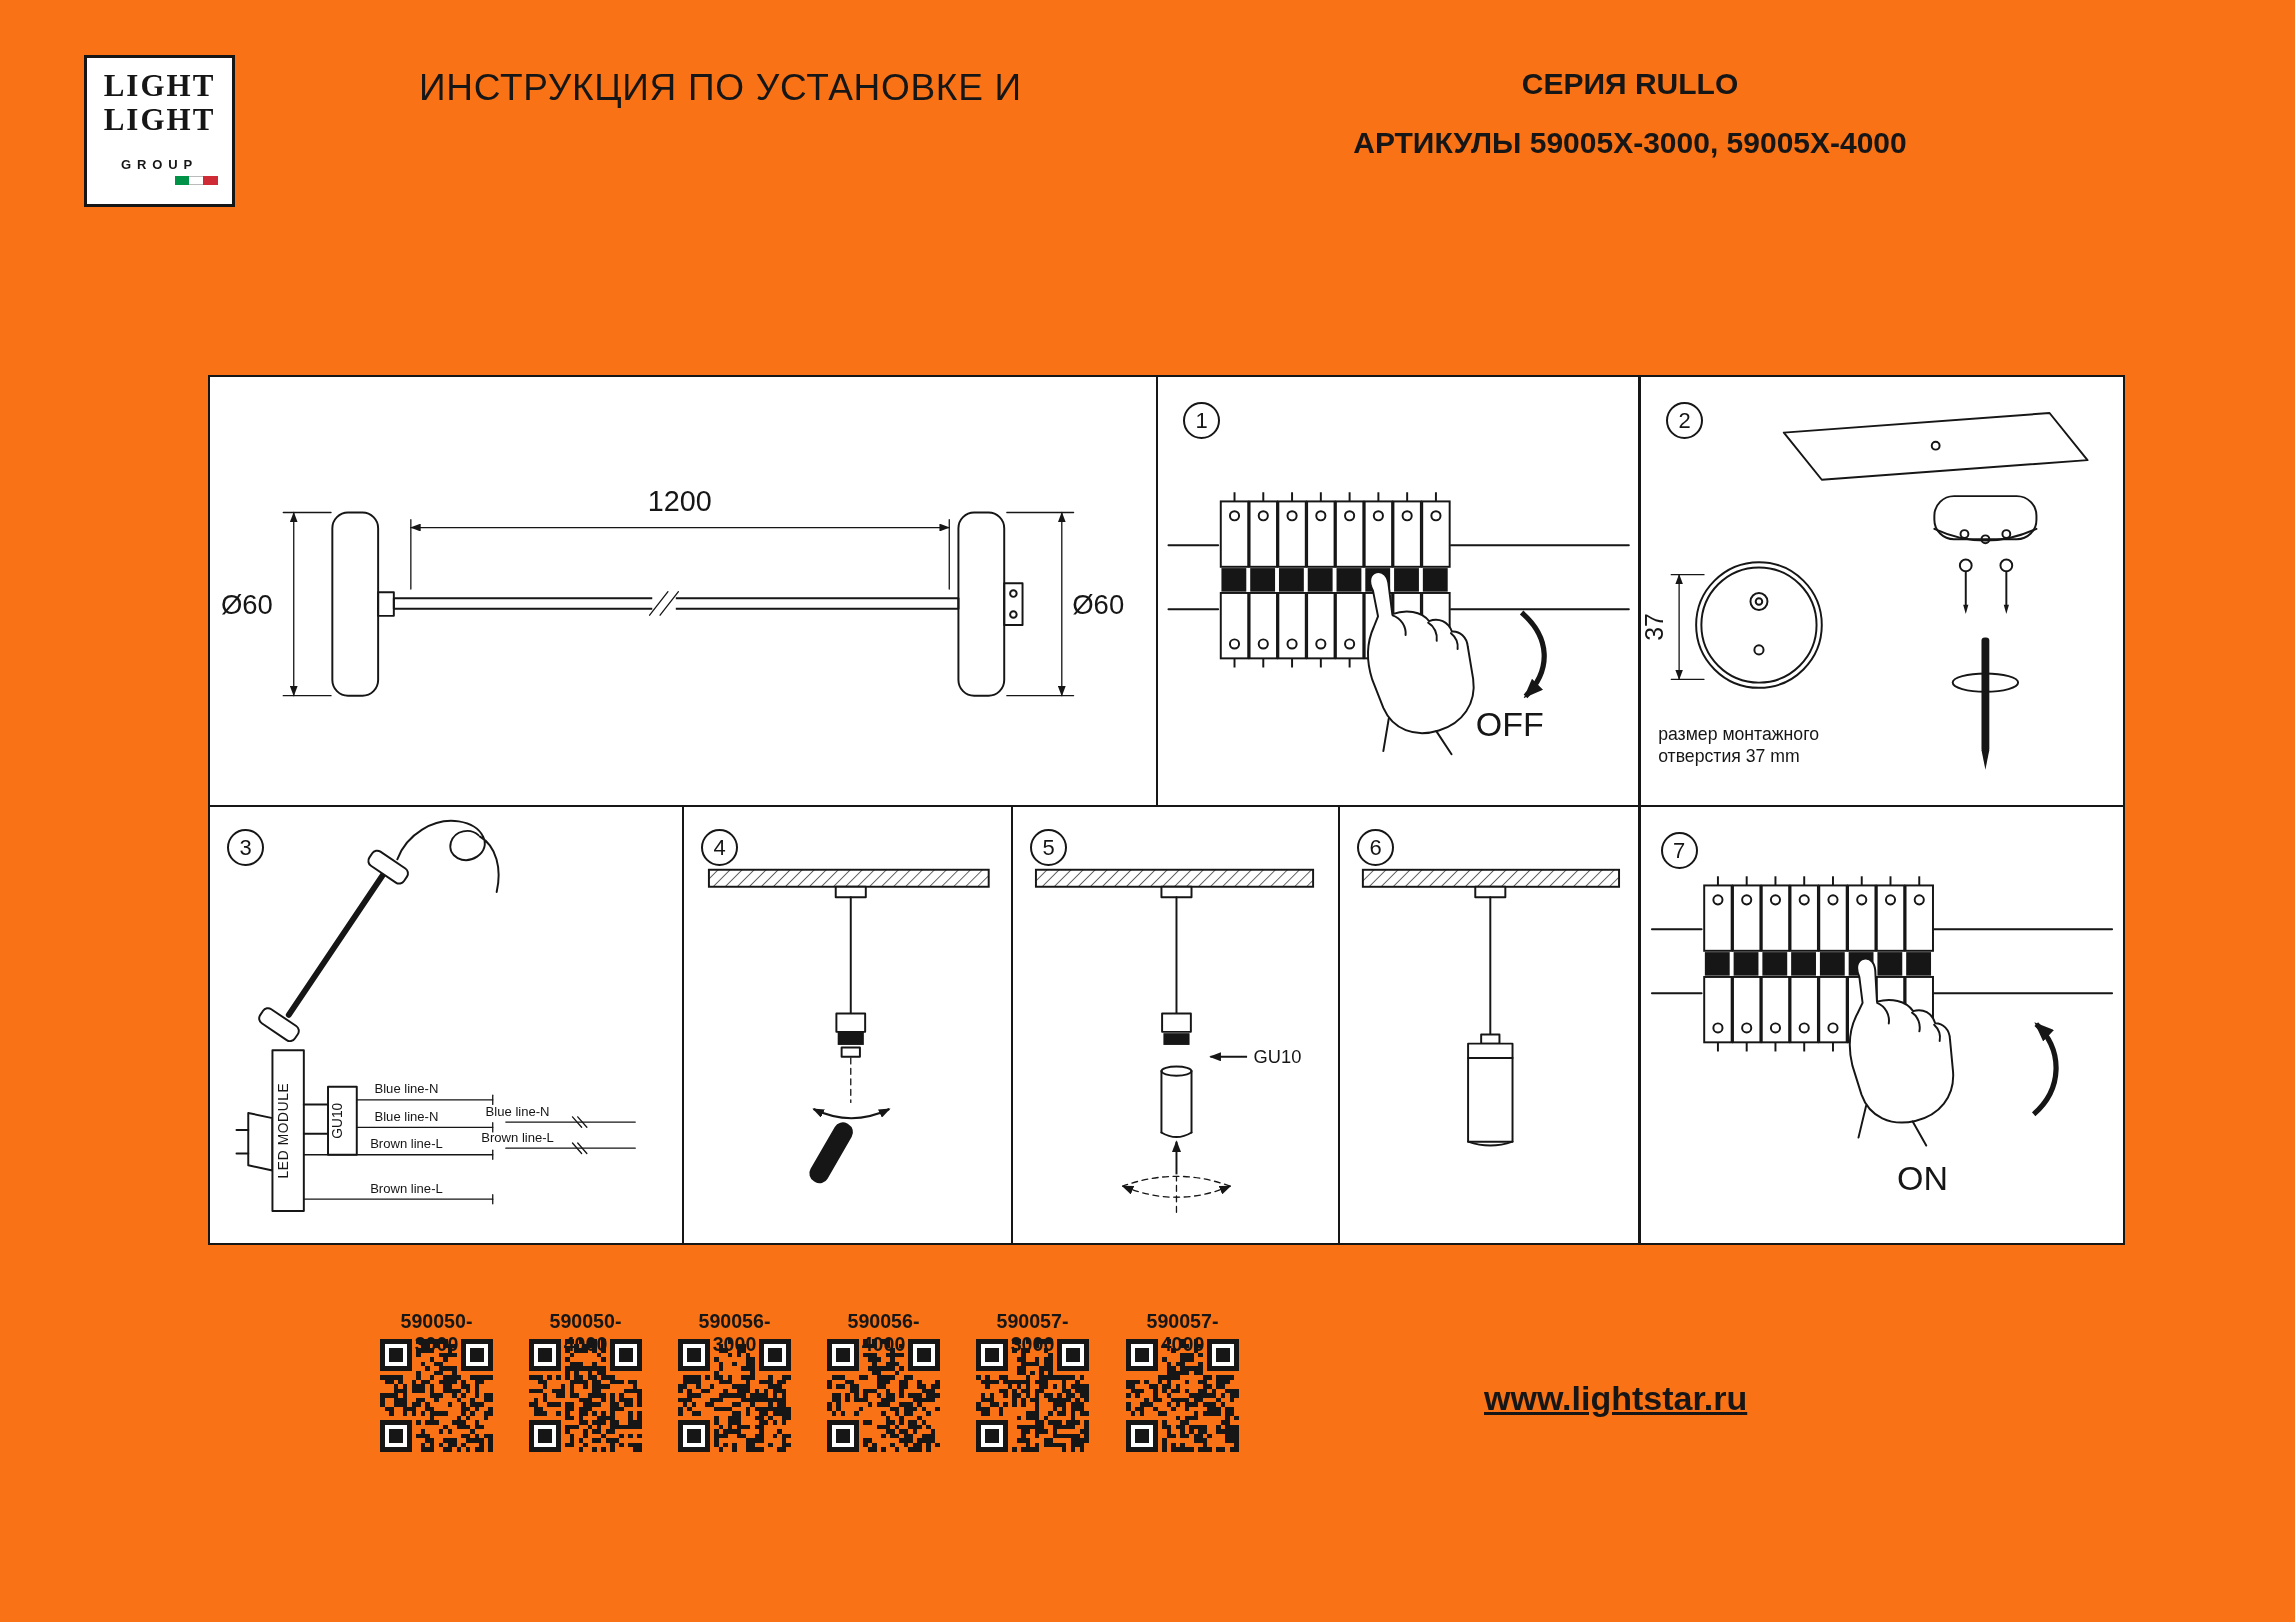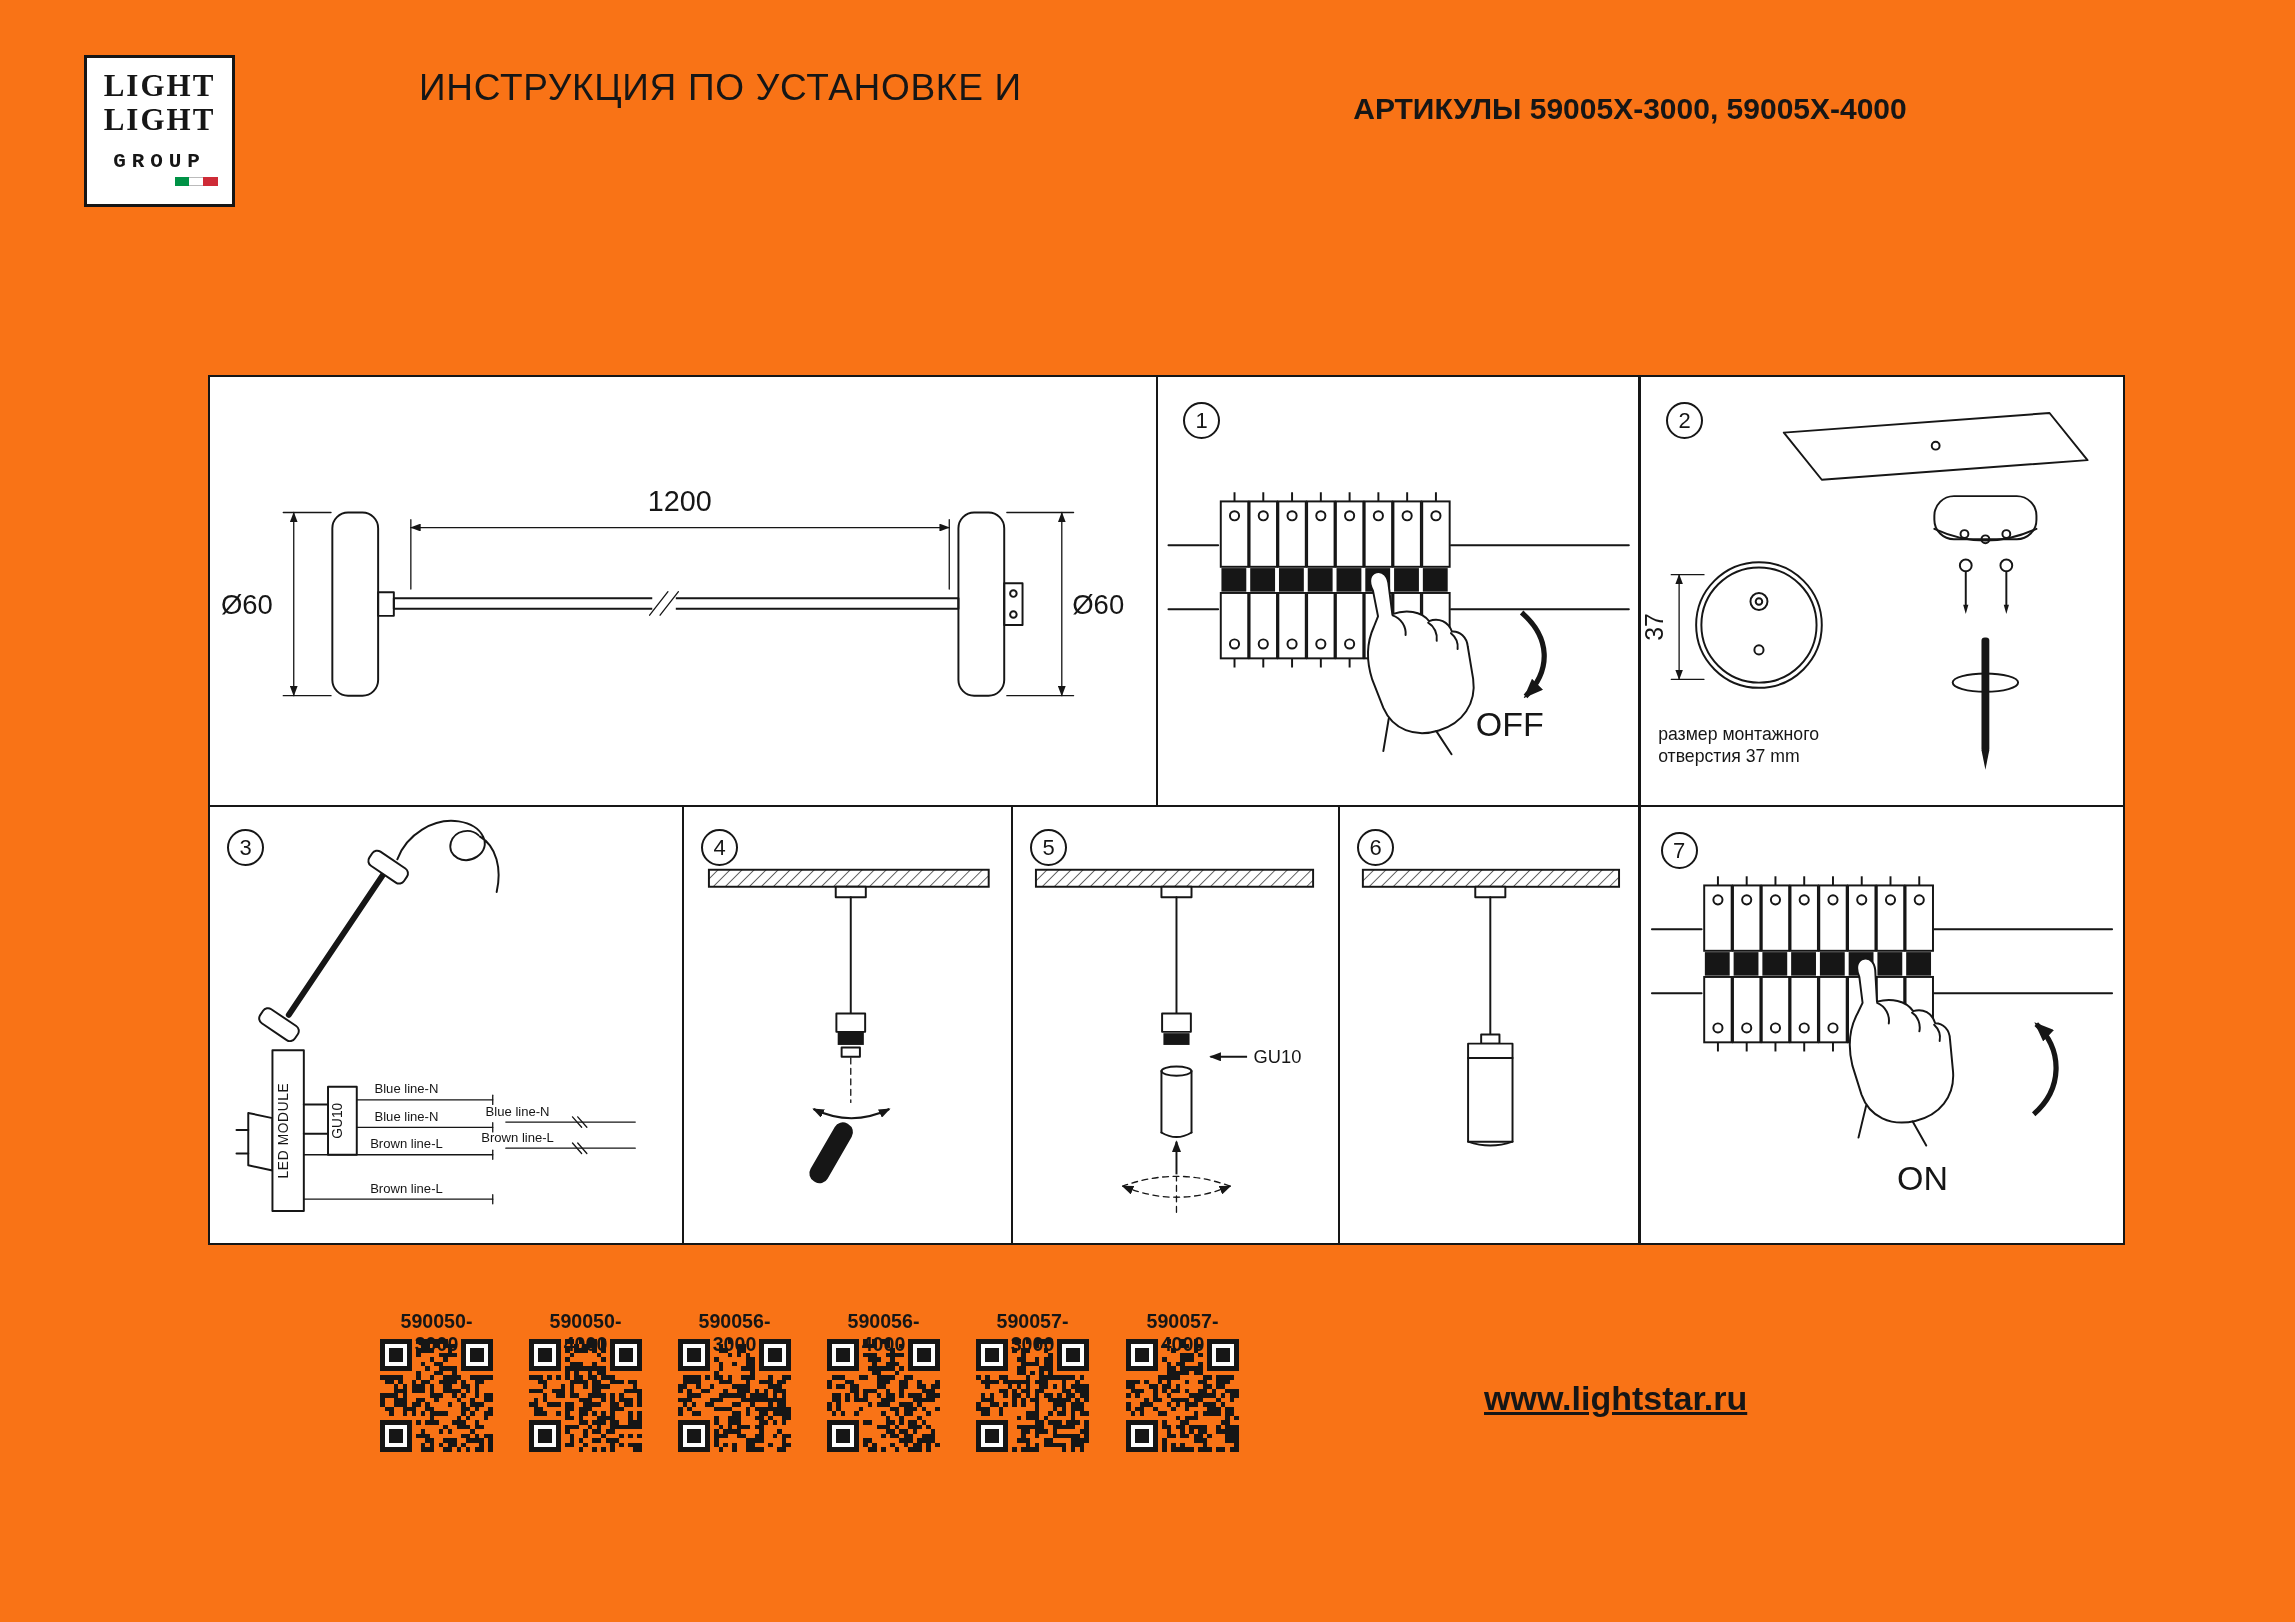--- a/index.html
+++ b/index.html
@@ -5,22 +5,22 @@
   html,body{margin:0;padding:0;background:#fff;}
   #sheet{position:relative;width:2295px;height:1623px;background:#f97316;
          font-family:"Liberation Sans",sans-serif;color:#161616;overflow:hidden;}
 
   
   .logo{position:absolute;left:84px;top:55px;width:151px;height:152px;
         border:3.9px solid #161616;box-sizing:border-box;text-align:center;background:#fff;}
   .logo-big{font-family:"Liberation Serif",serif;font-weight:700;font-size:31px;
             line-height:34px;letter-spacing:2px;}
   .logo-first{margin-top:10.5px;}
-  .logo-small{font-family:Liberation Mono, monospace;font-weight:700;font-size:21px;
-              letter-spacing:5.9px;margin-top:13px;}
+  .logo-small{font-family:Liberation Sans, sans-serif;font-weight:700;font-size:13px;
+              letter-spacing:5.9px;margin-top:20px;}
   .flag{display:flex;width:43px;height:8.5px;margin:4.6px 14.4px 0 auto;}
   .flag i{flex:1;display:block;}
   .fg{background:#009246;} .fw{background:#ffffff;border-top:0.7px solid #bbb;border-bottom:0.7px solid #bbb;} .fr{background:#ce2b37;}
 
   .title{position:absolute;left:419px;top:63px;font-size:37px;font-weight:400;
          line-height:50px;letter-spacing:0.7px;}
   .series-wrap{position:absolute;left:1211px;top:67px;width:838px;text-align:center;}
   .series{font-size:30px;font-weight:700;}
   .articles{font-size:30px;font-weight:700;margin-top:25px;}
 
@@ -58,20 +58,21 @@
         <i class="fw"></i>
         <i class="fr"></i>
       </span>
   </div>
 
   <div class="title">
     <div>ИНСТРУКЦИЯ ПО УСТАНОВКЕ И</div>
   </div>
 
   <div class="series-wrap">
+    <div class="series">СЕРИЯ RULLO</div>
     <div class="articles">АРТИКУЛЫ 59005X-3000, 59005X-4000</div>
   </div>
 
   <div class="panel" style="left:208px;top:375px;width:950px;height:432px">
     <svg viewBox="0 0 1446 654">
       <defs>
         <marker id="dimA" markerWidth="16" markerHeight="12" refX="15" refY="6" orient="auto-start-reverse" markerUnits="userSpaceOnUse">
             <path d="M0,0 L16,6 L0,12 Z" fill="#161616"></path>
           </marker>
       </defs>

